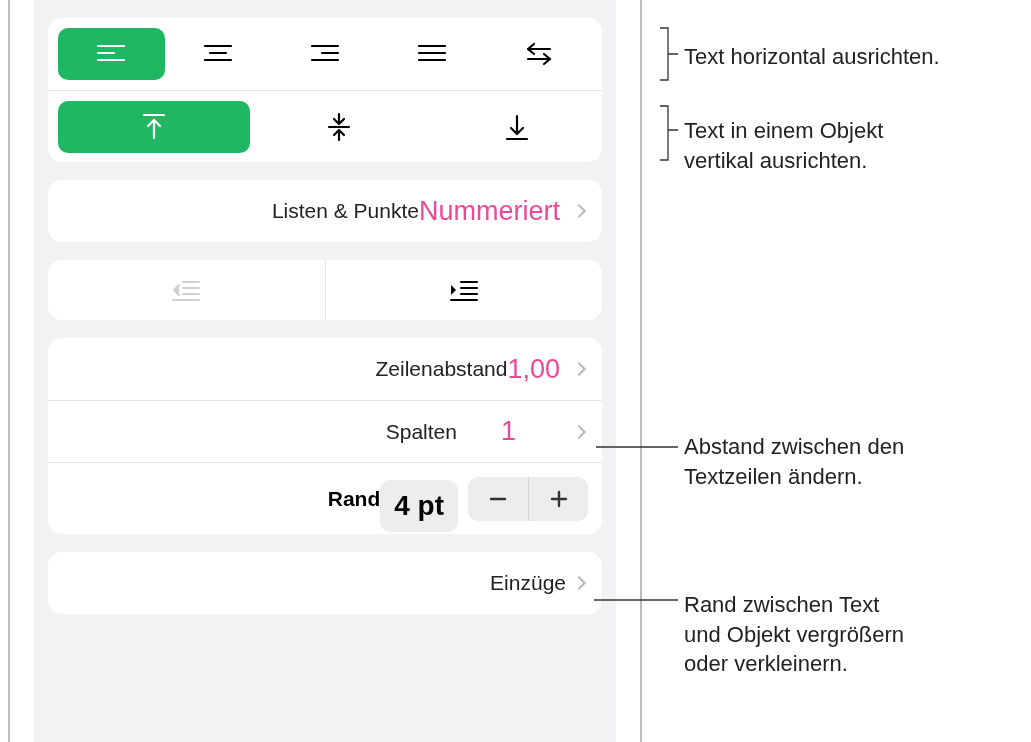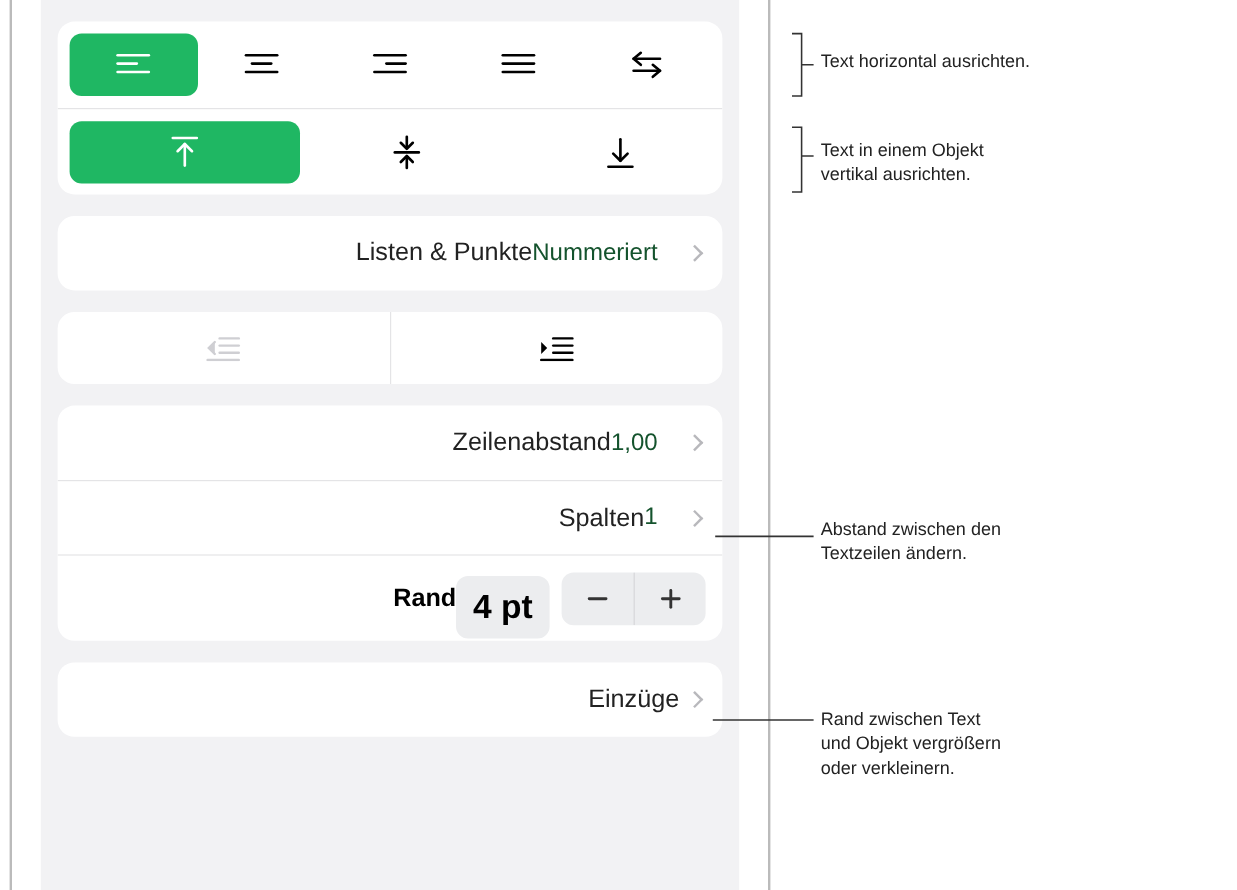--- a/index.html
+++ b/index.html
@@ -41,23 +41,23 @@
     overflow: hidden;
   }
   .row {
     display: flex;
     align-items: center;
     min-height: 62px;
     padding: 0 18px;
     font-size: 21px;
     color: #222;
   }
-  .row + .row { border-top: 1px solid #e4e4e6; }
+  .row + .row { border-top: 1px solid #e4e4e6; gap: 44px; }
   .row-label { flex: 1; }
-  .row-val { color: #14532d; font-size: 20px; margin-right: 18px; }
+  .row-val { color: #ec4899; font-size: 27px; margin-right: 6px; }
   .chev {
     width: 10px; height: 10px;
     border-right: 2.5px solid #b8b8bc;
     border-bottom: 2.5px solid #b8b8bc;
     transform: rotate(-45deg);
     margin-left: 8px;
   }
   
   .btnbar {
     display: flex;
@@ -134,21 +134,21 @@
     justify-content: center;
   }
   .stepper button + button { border-left: 1px solid #d6d6da; }
   
   .callouts {
     position: absolute;
     left: 648px;
     right: 10px;
     top: 0;
     height: 742px;
-    font-size: 15px;
+    font-size: 22px;
     color: #222;
     line-height: 1.35;
   }
   .callout {
     position: absolute;
     left: 36px;
     right: 0;
   }
   
   svg.overlay {

